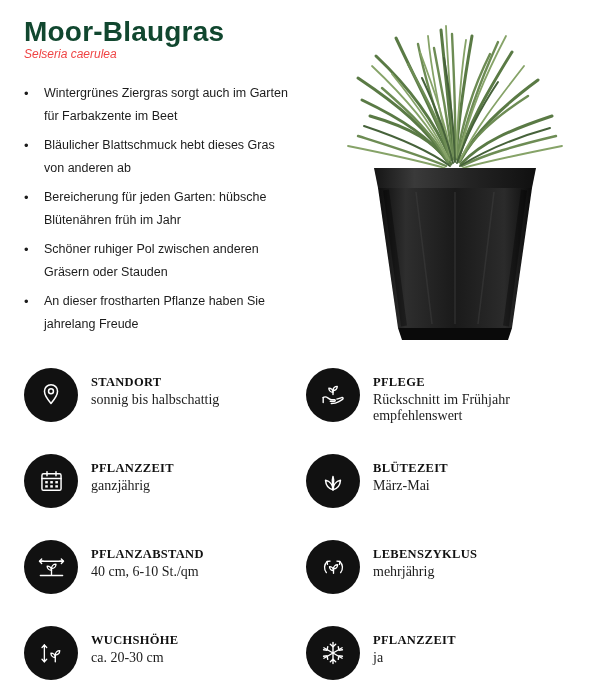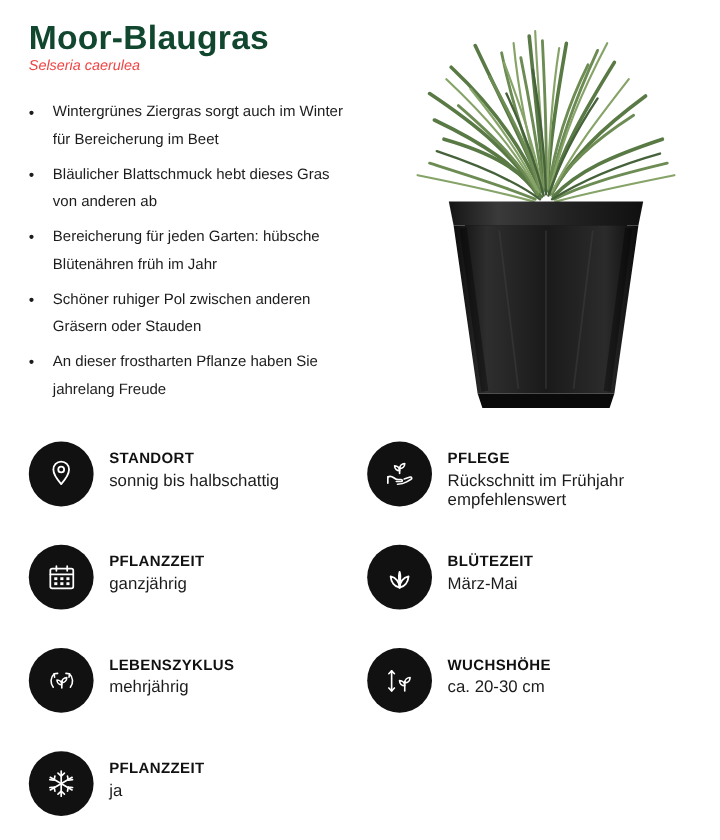--- a/index.html
+++ b/index.html
@@ -77,20 +77,21 @@
     left: 24px;
     top: 366px;
     width: 556px;
     display: grid;
     grid-template-columns: 282px 274px;
     grid-auto-rows: 86px;
   }
   .feature {
     display: flex;
     align-items: flex-start;
+    font-family: Liberation Serif, serif;
   }
   .feature .badge {
     width: 54px;
     height: 54px;
     min-width: 54px;
     border-radius: 50%;
     background: #111111;
     display: flex;
     align-items: center;
     justify-content: center;
@@ -120,21 +121,21 @@
 </style>
 </head>
 <body>
 
 <div class="title">Moor-Blaugras</div>
 <div class="subtitle">Selseria caerulea</div>
 
 <ul class="bullets">
   <li>
     <span class="dot">•</span>
-    <span>Wintergrünes Ziergras sorgt auch im Winter für Bereicherung im Beet</span>
+    <span>Wintergrünes Ziergras sorgt auch im Garten für Farbakzente im Beet</span>
   </li>
   <li>
     <span class="dot">•</span>
     <span>Bläulicher Blattschmuck hebt dieses Gras von anderen ab</span>
   </li>
   <li>
     <span class="dot">•</span>
     <span>Bereicherung für jeden Garten: hübsche Blütenähren früh im Jahr</span>
   </li>
   <li>
@@ -291,20 +292,37 @@
         <path d="M12 19.5c0-4-2.6-7.3-6.4-8.1.3 4.2 2.9 7.3 6.4 8.1z"></path>
         <path d="M12 19.5c0-4.6 1.3-7.8 0-11.3-1.3 3.5 0 6.7 0 11.3z"></path>
       </svg>
     </div>
     <div class="ftext">
       <div class="flabel">BLÜTEZEIT</div>
       <div class="fvalue">März-Mai</div>
     </div>
   </div>
 
+  <div class="feature">
+    <div class="badge">
+      <svg width="29" height="29" viewBox="0 0 26 26" fill="none" stroke="#ffffff" stroke-width="1.2" stroke-linecap="round" stroke-linejoin="round">
+        <path d="M13 19.4v-6.2"></path>
+        <path d="M13 14c0-2.3 1.7-4 4-4 0 2.3-1.7 4-4 4z"></path>
+        <path d="M13 15.6c-2.2 0-3.9-1.7-3.9-3.9 2.2 0 3.9 1.7 3.9 3.9z"></path>
+        <path d="M3 20.2h20"></path>
+        <path d="M5.6 7.4H2.2M2.2 7.4l2-2M2.2 7.4l2 2"></path>
+        <path d="M20.4 7.4h3.4M23.8 7.4l-2-2M23.8 7.4l-2 2"></path>
+        <path d="M2.6 7.4h21"></path>
+      </svg>
+    </div>
+    <div class="ftext">
+      <div class="flabel">PFLANZABSTAND</div>
+      <div class="fvalue">40 cm, 6-10 St./qm</div>
+    </div>
+  </div>
 
   <div class="feature">
     <div class="badge">
       <svg width="29" height="29" viewBox="0 0 26 26" fill="none" stroke="#ffffff" stroke-width="1.2" stroke-linecap="round" stroke-linejoin="round">
         <path d="M13 18.2v-5"></path>
         <path d="M13 14.2c0-2.1 1.6-3.7 3.7-3.7 0 2.1-1.6 3.7-3.7 3.7z"></path>
         <path d="M13 15.8c-2 0-3.6-1.6-3.6-3.6 2 0 3.6 1.6 3.6 3.6z"></path>
         <path d="M6.6 17.6a7.4 7.4 0 0 1 .7-10"></path>
         <path d="M19.4 17.6a7.4 7.4 0 0 0-.7-10"></path>
         <path d="M7.3 7.6l.3 2.6M7.3 7.6l2.6-.3"></path>

